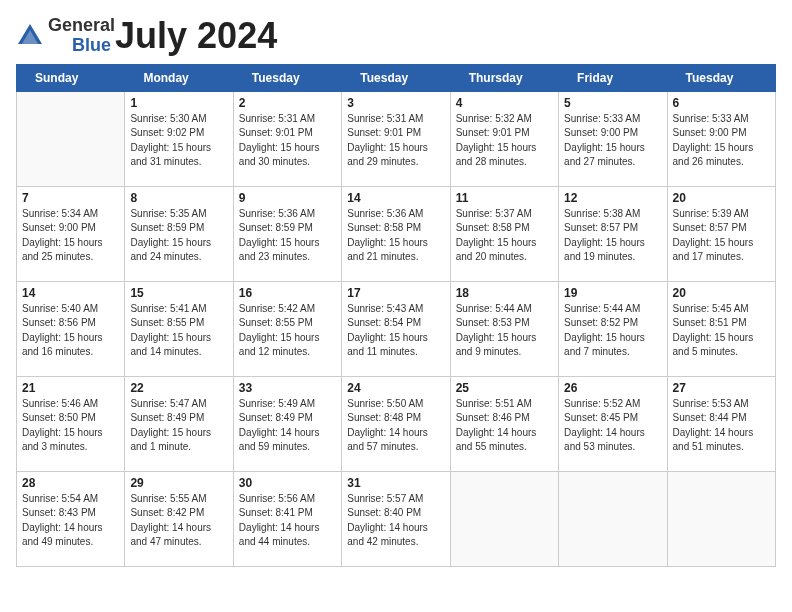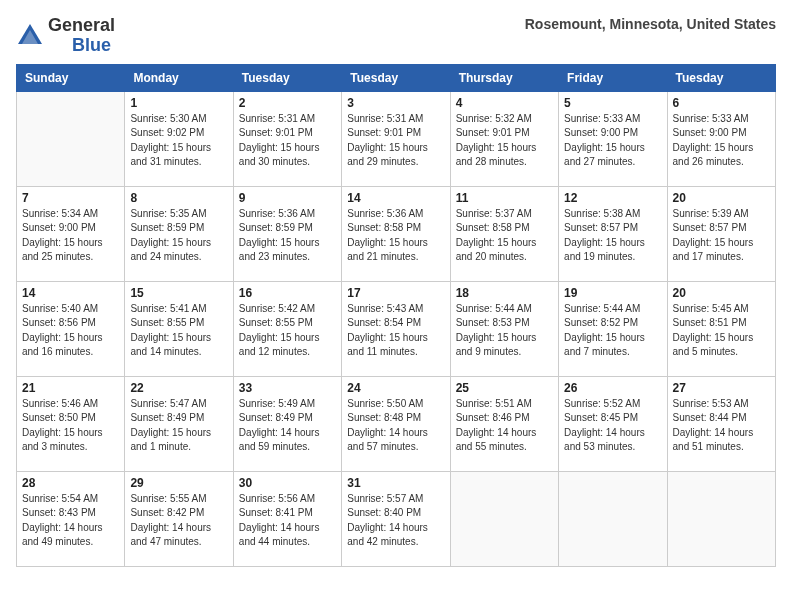--- a/index.html
+++ b/index.html
@@ -5,21 +5,20 @@
     * { box-sizing: border-box; margin: 0; padding: 0; }
     body {
       font-family: Arial, sans-serif;
       background: #fff;
       width: 792px;
       min-height: 612px;
       padding: 16px;
     }
     .header {
       display: flex;
-      justify-content: space-between;
       align-items: flex-start;
       margin-bottom: 8px;
     }
     .logo {
       display: flex;
       align-items: center;
       gap: 4px;
     }
     .logo-text {
       font-size: 18px;
@@ -49,21 +48,21 @@
     table {
       width: 100%;
       border-collapse: collapse;
       table-layout: fixed;
     }
     th {
       background-color: #2a5faa;
       color: #fff;
       font-size: 12px;
       font-weight: bold;
-      padding: 6px 8px;
+      padding: 6px 18px;
       text-align: left;
       border: 1px solid #2a5faa;
     }
     td {
       border: 1px solid #ccc;
       vertical-align: top;
       padding: 4px 5px;
       min-height: 80px;
       height: 95px;
       font-size: 10.5px;
@@ -92,21 +91,21 @@
     <svg class="logo-icon" viewBox="0 0 28 28">
       <polygon points="14,2 26,22 2,22" fill="#2a5faa"></polygon>
       <polygon points="14,8 22,22 6,22" fill="#fff" opacity="0.3"></polygon>
     </svg>
     <div class="logo-text">
       <span class="logo-general">General</span><br>
       <span class="logo-blue">Blue</span>
     </div>
   </div>
   <div class="title-block">
-    <div class="location">Rosemount, Minnesota, United States</div>
+    <div class="month-title">July 2024</div>
   </div>
 </div>
 
 <table>
   <thead>
     <tr>
     <th>Sunday</th>
         <th>Monday</th>
         <th>Tuesday</th>
         <th>Tuesday</th>

